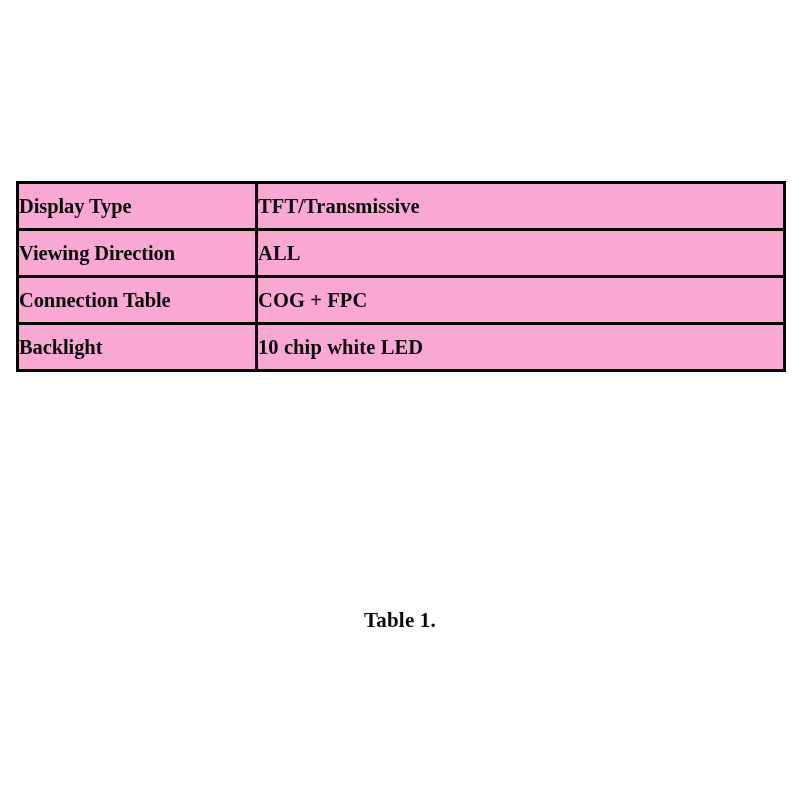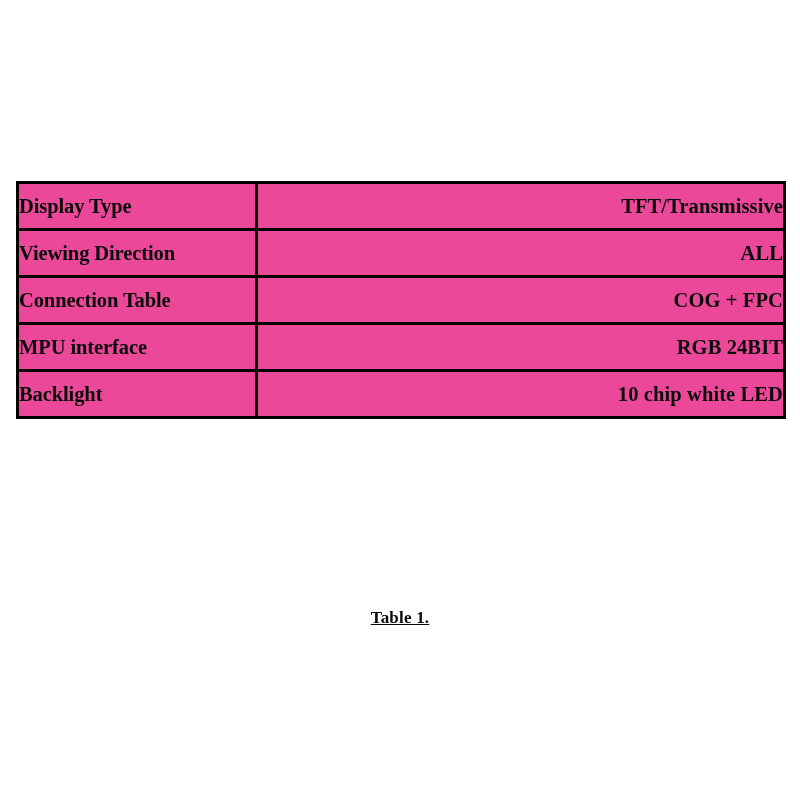--- a/index.html
+++ b/index.html
@@ -20,21 +20,21 @@
     position: absolute;
     left: 16px;
     top: 181px;
     width: 770px;
   }
 
   table.spec-table {
     width: 770px;
     border-collapse: collapse;
     table-layout: fixed;
-    background: #ec4899;
+    background: #f9a8d4;
   }
 
   table.spec-table td {
     border: 3px solid #000000;
     height: 44px;
     padding: 0;
     font-weight: bold;
     font-size: 20.5px;
     color: #0a0a0a;
     line-height: 1.1;
@@ -42,21 +42,21 @@
   }
 
   td.spec-label {
     width: 236px;
     text-align: left;
     padding-left: 11px;
     letter-spacing: -0.1px;
   }
 
   td.spec-value {
-    text-align: right;
+    text-align: left;
     letter-spacing: 0.1px;
   }
 
   
   .degc {
     font-weight: normal;
     font-size: 18px;
     letter-spacing: 0;
     position: relative;
     top: -1px;
@@ -70,24 +70,23 @@
   }
 
   #table-caption {
     position: absolute;
     left: 0;
     top: 608px;
     width: 800px;
     text-align: center;
     font-family: "Liberation Serif", "DejaVu Serif", serif;
     font-weight: bold;
-    font-size: 17px;
+    font-size: 21px;
     color: #0a0a0a;
     letter-spacing: 0.2px;
-    text-decoration: underline;
   }
 </style>
 </head>
 <body>
 
 <div id="spec-table-wrap">
   <table class="spec-table">
     <tbody>
 
       <tr>
@@ -101,24 +100,20 @@
       </tr>
 
       <tr>
         <td class="spec-label">Connection Table</td>
         <td class="spec-value">COG + FPC</td>
       </tr>
 
 
 
 
-      <tr>
-        <td class="spec-label">MPU interface</td>
-        <td class="spec-value">RGB 24BIT</td>
-      </tr>
 
       <tr>
         <td class="spec-label">Backlight</td>
         <td class="spec-value">10 chip white LED</td>
       </tr>
 
 
     </tbody>
   </table>
 </div>

